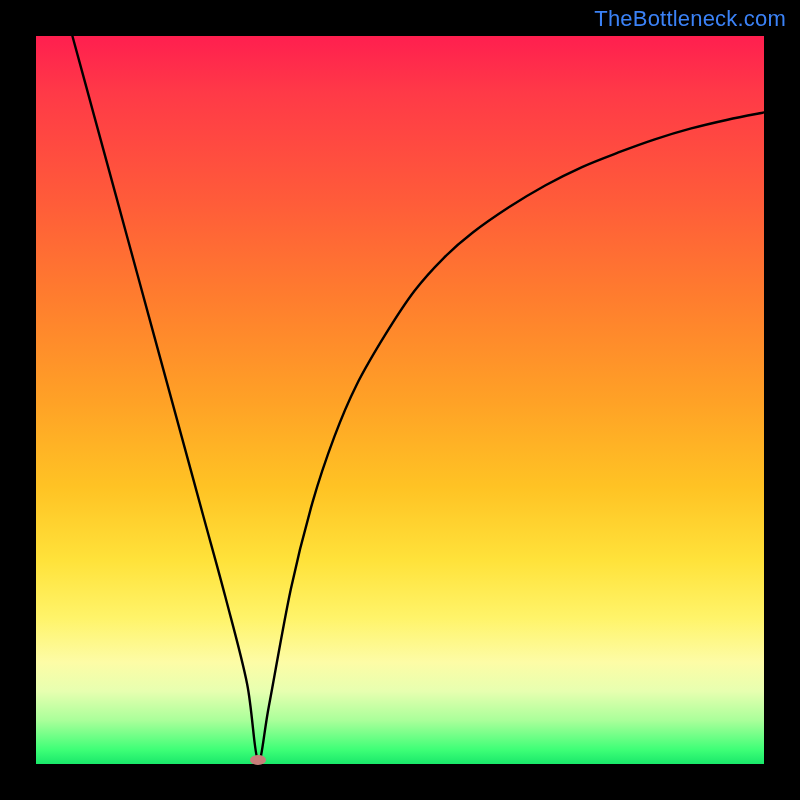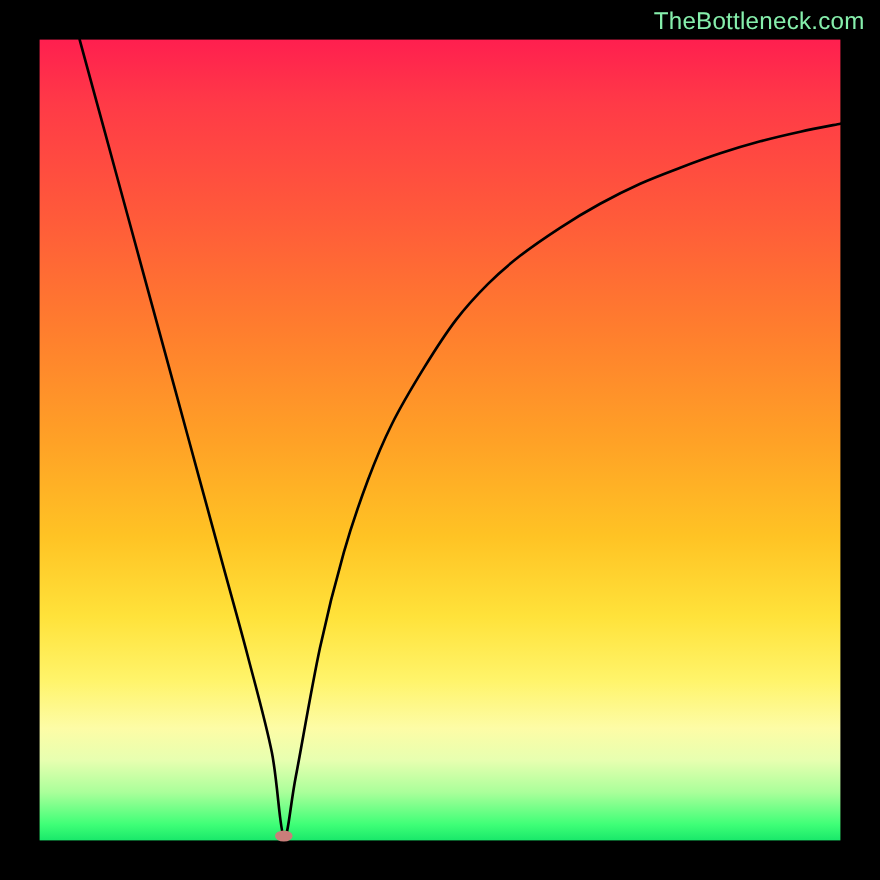--- a/index.html
+++ b/index.html
@@ -37,21 +37,21 @@
       #e7ffb0 90%,
       #aaff9a 94%,
       #3fff77 98%,
       #19e86a 100%
     );
   }
   .watermark {
     position: absolute;
     top: 6px;
     right: 14px;
-    color: #86efac;
+    color: #3b82f6;
     font-size: 22px;
     letter-spacing: 0.2px;
     user-select: none;
   }
   svg.curve {
     position: absolute;
     left: 0;
     top: 0;
     width: 728px;
     height: 728px;

